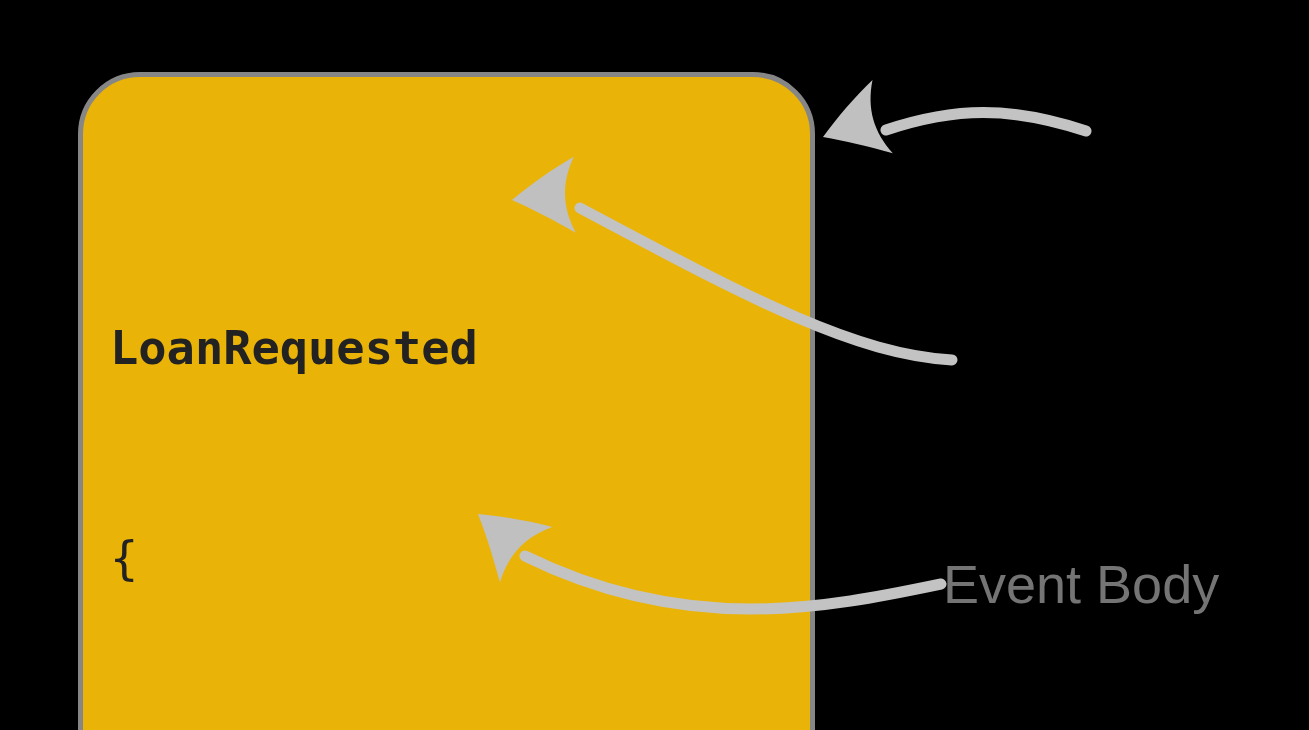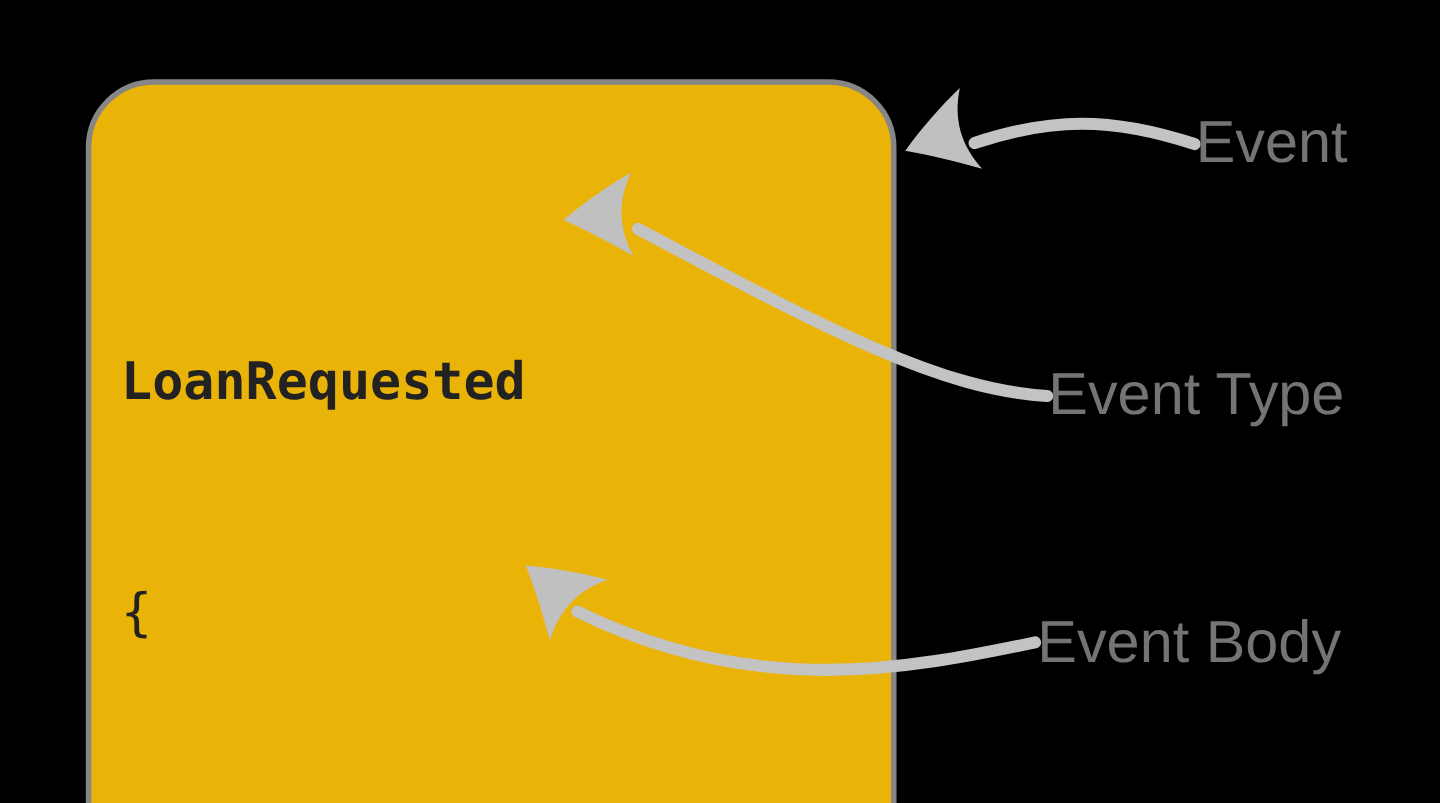--- a/index.html
+++ b/index.html
@@ -100,17 +100,15 @@
       <path class="arrow-line" d="M 952 360 C 856 354 756 302 580 208"></path>
       <path class="arrow-head" transform="translate(512,200) rotate(-3)" d="M 0 0 C 20 -15 42 -29 64 -40 C 50 -14 50 10 62 36 C 40 22 20 10 0 0 Z"></path>
     </g>
 
     <g>
       <path class="arrow-line" d="M 941 584 C 826 608 688 636 525 556"></path>
       <path class="arrow-head" transform="translate(478,514) rotate(42)" d="M 0 0 C 20 -15 42 -29 64 -40 C 50 -14 50 10 62 36 C 40 22 20 10 0 0 Z"></path>
     </g>
   </svg>
 
-  <div class="side-label label-event">Event</div>
-  <div class="side-label label-event-type">Event Type</div>
   <div class="side-label label-event-body">Event Body</div>
 
 </div>
 
 </body></html>

